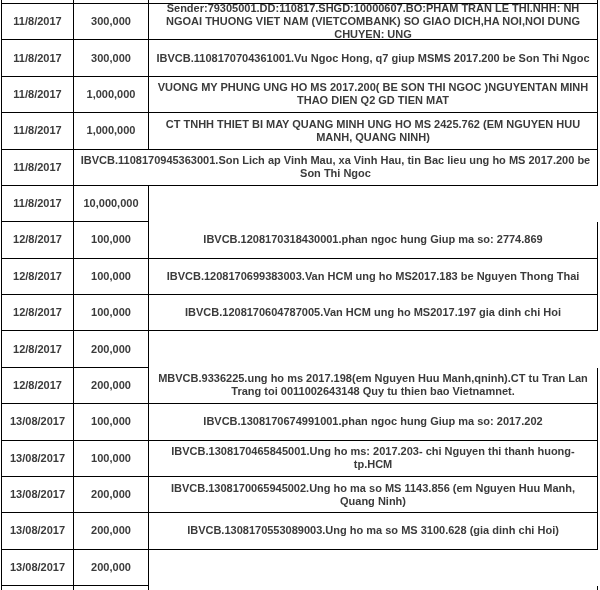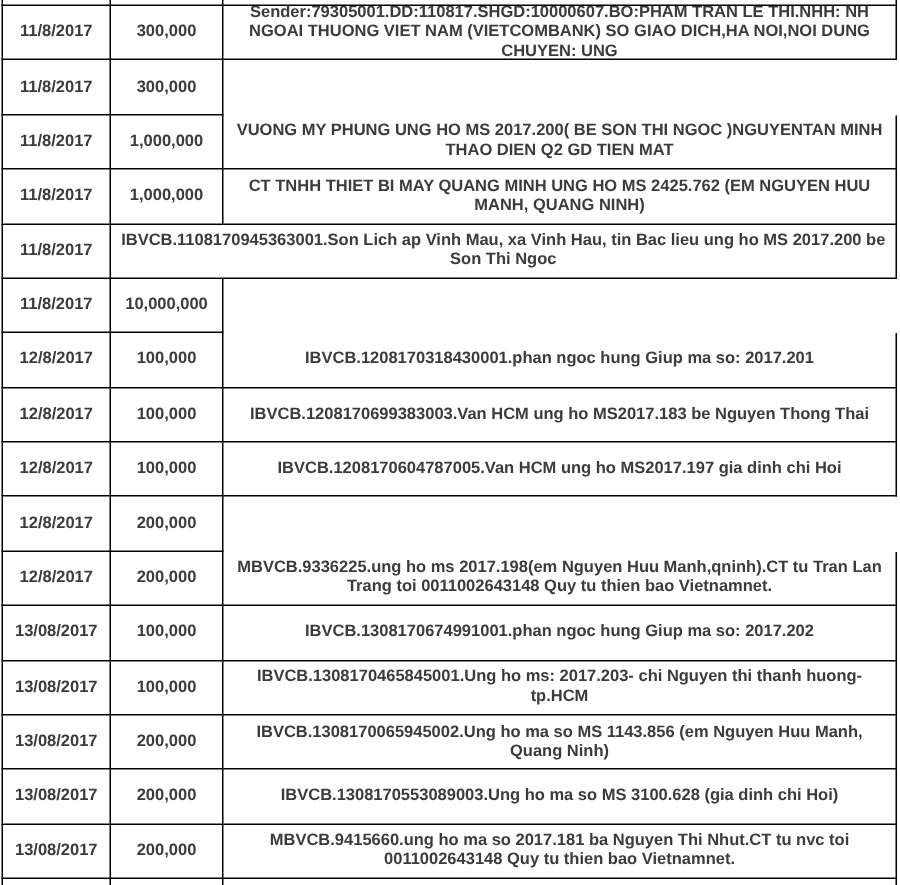--- a/index.html
+++ b/index.html
@@ -65,20 +65,21 @@
   </div>
 
   <div class="row">
       <div class="cell c1">11/8/2017</div>
       <div class="cell c2">300,000</div>
       <div class="cell c3">Sender:79305001.DD:110817.SHGD:10000607.BO:PHAM TRAN LE THI.NHH: NH NGOAI THUONG VIET NAM (VIETCOMBANK) SO GIAO DICH,HA NOI,NOI DUNG CHUYEN: UNG</div>
     </div>
     <div class="row">
       <div class="cell c1">11/8/2017</div>
       <div class="cell c2">300,000</div>
+      <div class="cell c3">IBVCB.1108170704361001.Vu Ngoc Hong, q7 giup MSMS 2017.200 be Son Thi Ngoc</div>
     </div>
     <div class="row">
       <div class="cell c1">11/8/2017</div>
       <div class="cell c2">1,000,000</div>
       <div class="cell c3">VUONG MY PHUNG UNG HO MS 2017.200( BE SON THI NGOC )NGUYENTAN MINH THAO DIEN Q2 GD TIEN MAT</div>
     </div>
     <div class="row">
       <div class="cell c1">11/8/2017</div>
       <div class="cell c2">1,000,000</div>
       <div class="cell c3">CT TNHH THIET BI MAY QUANG MINH UNG HO MS 2425.762 (EM NGUYEN HUU MANH, QUANG NINH)</div>
@@ -87,21 +88,21 @@
       <div class="cell c1">11/8/2017</div>
       <div class="cell c3">IBVCB.1108170945363001.Son Lich ap Vinh Mau, xa Vinh Hau, tin Bac lieu ung ho MS 2017.200 be Son Thi Ngoc</div>
     </div>
     <div class="row">
       <div class="cell c1">11/8/2017</div>
       <div class="cell c2">10,000,000</div>
     </div>
     <div class="row">
       <div class="cell c1">12/8/2017</div>
       <div class="cell c2">100,000</div>
-      <div class="cell c3">IBVCB.1208170318430001.phan ngoc hung Giup ma so: 2017.201</div>
+      <div class="cell c3">IBVCB.1208170318430001.phan ngoc hung Giup ma so: 2774.869</div>
     </div>
     <div class="row">
       <div class="cell c1">12/8/2017</div>
       <div class="cell c2">100,000</div>
       <div class="cell c3">IBVCB.1208170699383003.Van HCM ung ho MS2017.183 be Nguyen Thong Thai</div>
     </div>
     <div class="row">
       <div class="cell c1">12/8/2017</div>
       <div class="cell c2">100,000</div>
       <div class="cell c3">IBVCB.1208170604787005.Van HCM ung ho MS2017.197 gia dinh chi Hoi</div>
@@ -131,20 +132,19 @@
       <div class="cell c3">IBVCB.1308170065945002.Ung ho ma so MS 1143.856 (em Nguyen Huu Manh, Quang Ninh)</div>
     </div>
     <div class="row">
       <div class="cell c1">13/08/2017</div>
       <div class="cell c2">200,000</div>
       <div class="cell c3">IBVCB.1308170553089003.Ung ho ma so MS 3100.628 (gia dinh chi Hoi)</div>
     </div>
     <div class="row">
       <div class="cell c1">13/08/2017</div>
       <div class="cell c2">200,000</div>
-      <div class="cell c3">MBVCB.9415660.ung ho ma so 2017.181 ba Nguyen Thi Nhut.CT tu nvc toi 0011002643148 Quy tu thien bao Vietnamnet.</div>
     </div>
     <div class="row partial-bottom" id="bottom-partial">
     <div class="cell c1"></div>
     <div class="cell c2"></div>
     <div class="cell c3"></div>
   </div>
 </div>
 
 </body></html>

